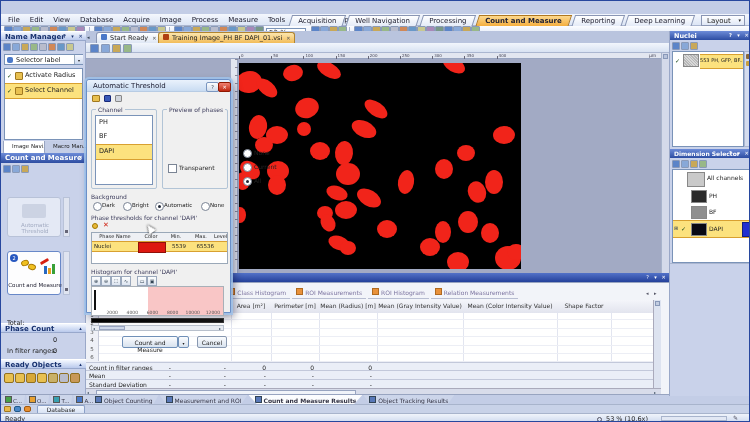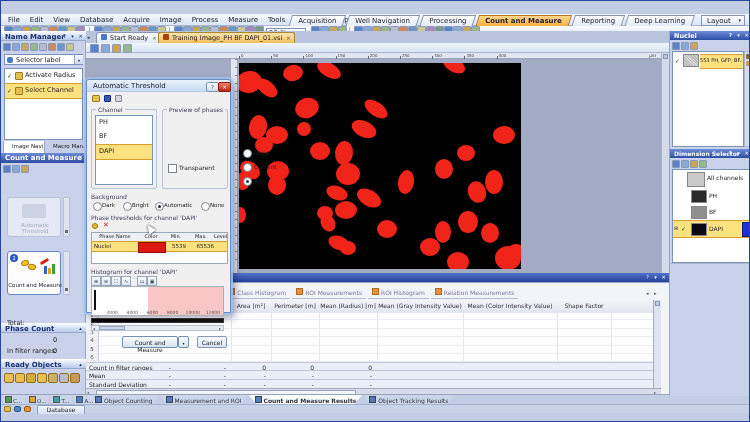--- a/index.html
+++ b/index.html
@@ -423,20 +423,27 @@
   </div>
   <div class="a" style="left:0;top:403px;width:750px;height:9px;background:#c8d2e8;border-top:1px solid #a8b4cc;">
     <span class="a" style="left:3px;top:1px;width:7px;height:6px;background:#e8b84a;border:1px solid #a07820;border-radius:1px;"></span>
     <span class="a" style="left:13px;top:1px;width:7px;height:6px;background:#4a88c8;border:1px solid #205888;border-radius:2px;"></span>
     <span class="a" style="left:23px;top:1px;width:7px;height:6px;background:#e89030;border:1px solid #a05810;border-radius:2px;"></span>
     <div class="a" style="left:36px;top:0;width:48px;height:9px;background:linear-gradient(#f2f6fd,#d5e0f3);border:1px solid #8aa0c8;border-bottom:none;border-radius:2px 2px 0 0;text-align:center;font-size:6px;">
       <span>Database</span>
     </div>
   </div>
 
+  <div class="a" style="left:0;top:412px;width:750px;height:10px;background:linear-gradient(#f0f4fb,#ccd8ee);border-top:1px solid #a8b4cc;">
+    <span class="a" style="left:4px;top:1px;font-size:6.5px;">Ready</span>
+    <span class="a mag" style="left:596px;top:2px;"></span>
+    <span class="a" style="left:605px;top:1px;font-size:6.5px;">53 % (10.6x)</span>
+    <span class="a" style="left:660px;top:2px;width:66px;height:5px;background:#e2e8f4;border:1px solid #a8b4cc;"></span>
+    <span class="a" style="left:732px;top:0;font-size:6px;color:#556;">✎</span>
+  </div>
 
   <div class="a" style="left:668px;top:30px;width:82px;height:365px;background:#c9d2ea;border-left:1px solid #9aa8c8;">
     <div class="a hdrD" style="left:0;top:0;width:82px;height:9px;font-size:6.5px;">
       <span>Nuclei</span>
       <span class="pbtn" style="left:57px;">?</span>
       <span class="pbtn" style="left:65px;">▾</span>
       <span class="pbtn" style="left:73px;">✕</span>
     </div>
     <div id="lytools" class="a" style="left:2px;top:10px;width:78px;height:9px;">
         <div style="position: absolute; left: 0px; top: 1px; width: 6px; height: 6px; background: rgb(91, 132, 200); border: 1px solid rgb(138, 154, 184); border-radius: 1px;"></div>

